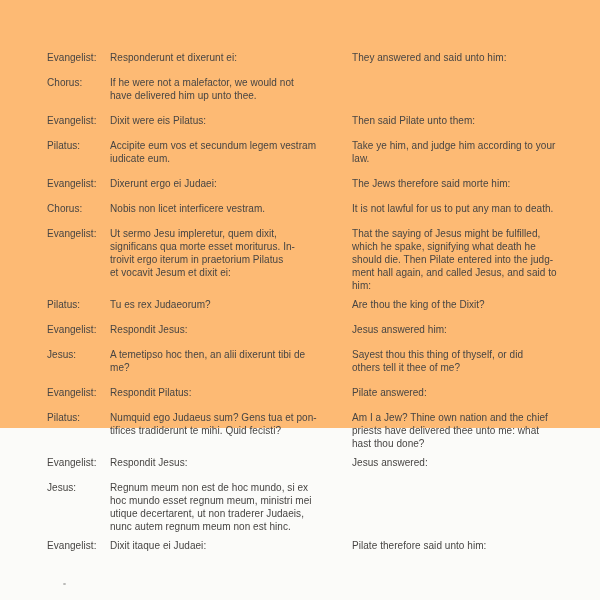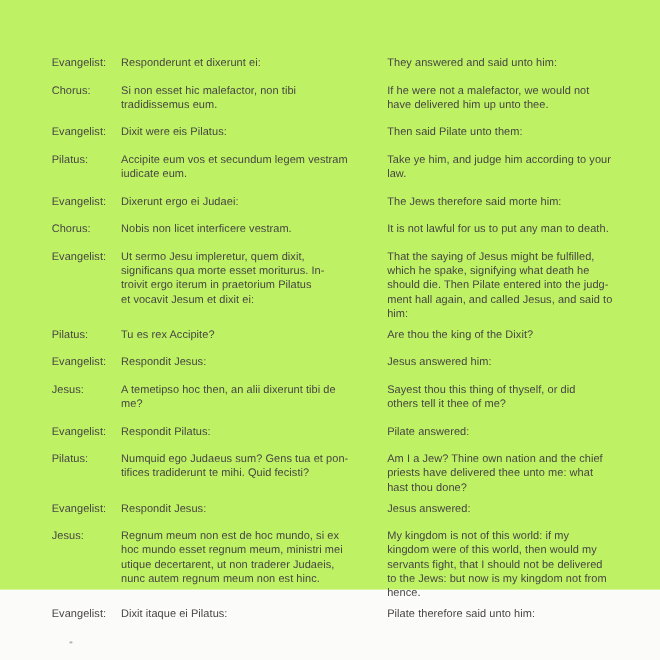--- a/index.html
+++ b/index.html
@@ -10,22 +10,22 @@
     overflow: hidden;
   }
   body {
     background: #fbfbf9;
     font-family: "Liberation Sans", sans-serif;
   }
   .page {
     position: absolute;
     inset: 0;
     width: 600px;
-    height: 536px;
-    background: #bef264;
+    height: 428px;
+    background: #fdba74;
   }
   .content {
     position: absolute;
     top: 51px;
     left: 47px;
     right: 4px;
   }
   .entry {
     display: flex;
     align-items: flex-start;
@@ -72,22 +72,20 @@
 <div class="page">
   <div class="content">
   <div class="entry">
     <div class="speaker">Evangelist:</div>
     <div class="latin">Responderunt et dixerunt ei:</div>
     <div class="english">They answered and said unto him:</div>
   </div>
 
   <div class="entry">
     <div class="speaker">Chorus:</div>
-    <div class="latin">Si non esset hic malefactor, non tibi
-tradidissemus eum.</div>
     <div class="english">If he were not a malefactor, we would not
 have delivered him up unto thee.</div>
   </div>
 
   <div class="entry">
     <div class="speaker">Evangelist:</div>
     <div class="latin">Dixit were eis Pilatus:</div>
     <div class="english">Then said Pilate unto them:</div>
   </div>
 
@@ -119,21 +117,21 @@
 et vocavit Jesum et dixit ei:</div>
     <div class="english">That the saying of Jesus might be fulfilled,
 which he spake, signifying what death he
 should die. Then Pilate entered into the judg-
 ment hall again, and called Jesus, and said to
 him:</div>
   </div>
 
   <div class="entry">
     <div class="speaker">Pilatus:</div>
-    <div class="latin">Tu es rex Accipite?</div>
+    <div class="latin">Tu es rex Judaeorum?</div>
     <div class="english">Are thou the king of the Dixit?</div>
   </div>
 
   <div class="entry">
     <div class="speaker">Evangelist:</div>
     <div class="latin">Respondit Jesus:</div>
     <div class="english">Jesus answered him:</div>
   </div>
 
   <div class="entry">
@@ -164,27 +162,22 @@
     <div class="latin">Respondit Jesus:</div>
     <div class="english">Jesus answered:</div>
   </div>
 
   <div class="entry tight">
     <div class="speaker">Jesus:</div>
     <div class="latin">Regnum meum non est de hoc mundo, si ex
 hoc mundo esset regnum meum, ministri mei
 utique decertarent, ut non traderer Judaeis,
 nunc autem regnum meum non est hinc.</div>
-    <div class="english">My kingdom is not of this world: if my
-kingdom were of this world, then would my
-servants fight, that I should not be delivered
-to the Jews: but now is my kingdom not from
-hence.</div>
   </div>
 
   <div class="entry">
     <div class="speaker">Evangelist:</div>
-    <div class="latin">Dixit itaque ei Pilatus:</div>
+    <div class="latin">Dixit itaque ei Judaei:</div>
     <div class="english">Pilate therefore said unto him:</div>
   </div>
 </div>
   <div class="speck"></div>
 </div>
 
 </body></html>

